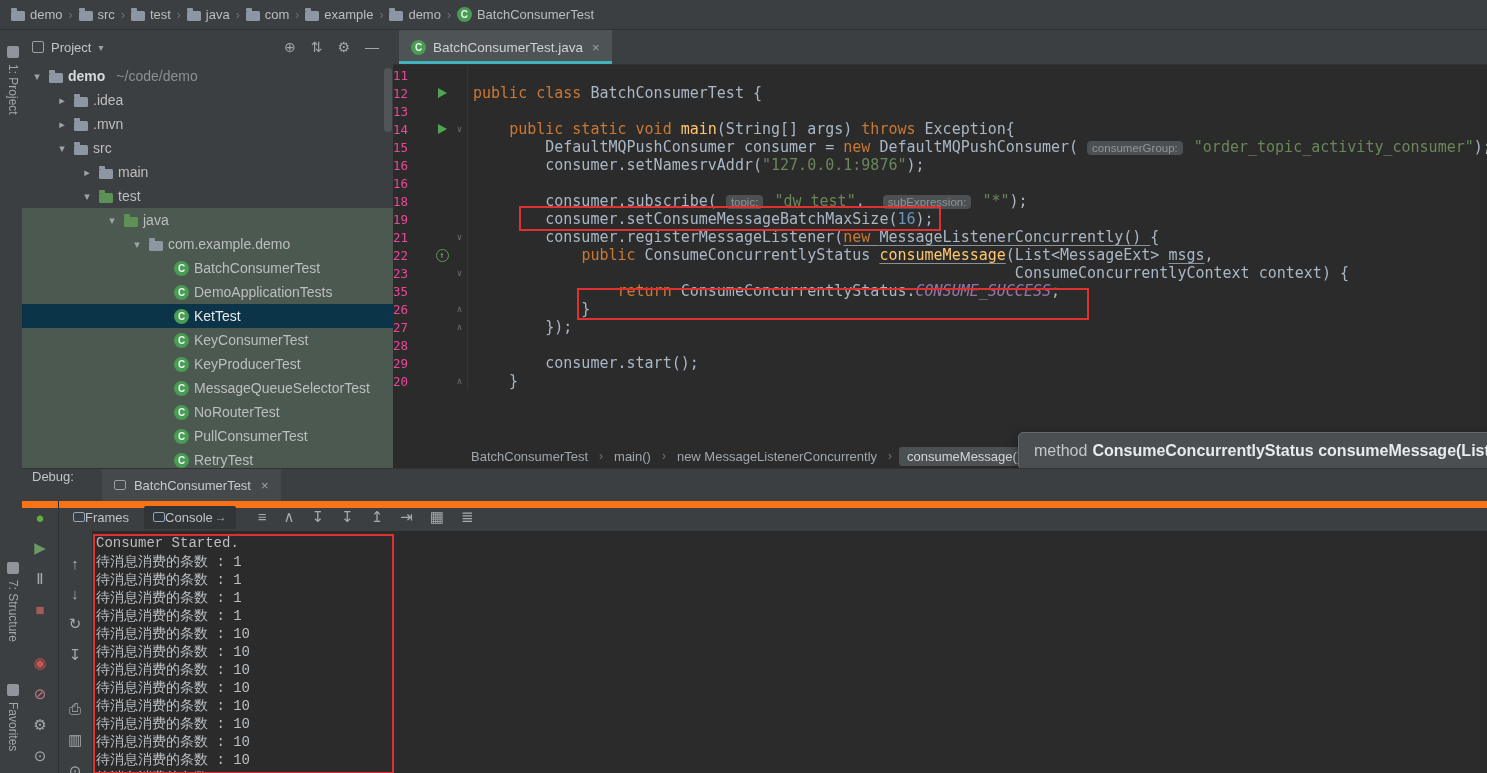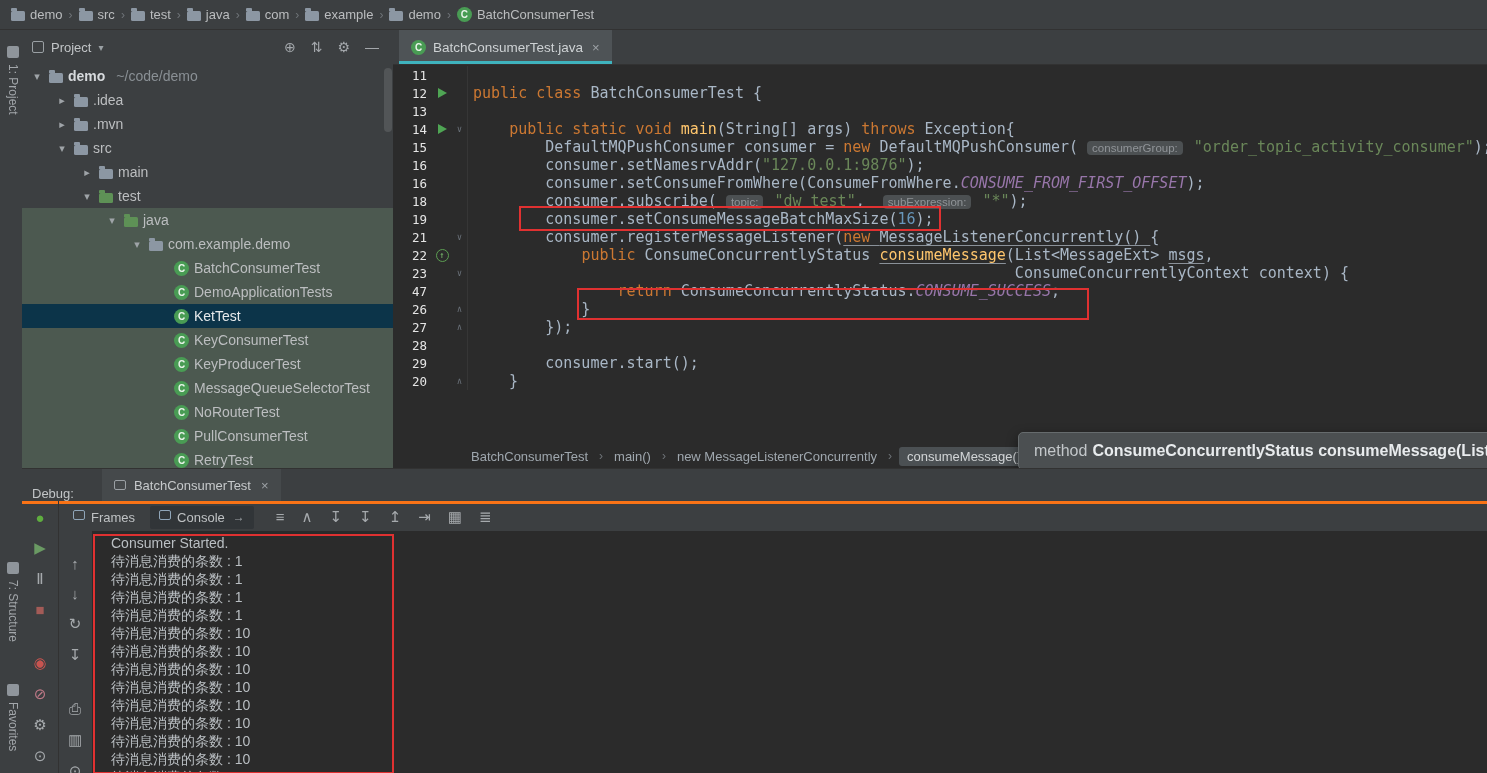--- a/index.html
+++ b/index.html
@@ -52,21 +52,21 @@
   #editor{position:absolute;left:393px;top:30px;right:0;height:438px;background:var(--editor-bg,#2B2B2B);overflow:hidden}
   .tabbar{height:34px;background:var(--panel-bg,#3C3F41);border-bottom:1px solid #323232;display:flex}
   .tab{position:relative;margin-left:6px;display:flex;align-items:center;gap:7px;padding:0 12px;background:#4E5356;
        color:#CED2D4;font-size:13.5px;height:34px}
   .tab::after{content:"";position:absolute;left:0;right:0;bottom:0;height:3px;background:var(--tab-underline,#3FB3BE)}
   .tab-close{color:#9DA2A6;font-size:13px;margin-left:2px}
 
   #code{position:absolute;left:0;top:36px;right:0;height:384px;font-family:"DejaVu Sans Mono",monospace;
         font-size:15px;overflow:hidden}
   .code-row{height:18px;display:flex;align-items:center;white-space:pre}
-  .ln{width:34px;text-align:right;color:#e5e5e5;font-size:12.5px;flex:none;padding-right:5px;
+  .ln{width:34px;text-align:left;color:#ec4899;font-size:12.5px;flex:none;padding-right:5px;
       font-family:"DejaVu Sans Mono",monospace}
   .gico{width:20px;flex:none;display:flex;align-items:center;justify-content:center}
   .fold{width:15px;flex:none;color:#697078;font-size:9px;border-right:1px solid #363636;align-self:stretch;
         display:flex;align-items:center;justify-content:center}
   .txt{padding-left:5px;color:#A9B7C6}
   .tk-kw{color:var(--keyword,#CC7832)}
   .tk-str{color:var(--string,#6A8759)}
   .tk-num{color:var(--number,#6897BB)}
   .tk-fld{color:var(--field,#9876AA);font-style:italic}
   .tk-m{color:var(--method,#FFC66D)}
@@ -85,41 +85,41 @@
   .edcrumb-sep{color:#6E7377;font-size:12px}
 
   #tooltip{position:absolute;left:625px;top:402px;height:38px;background:#4B4F51;border:1px solid #666B6D;
            border-radius:5px;display:flex;align-items:center;padding:0 15px;font-size:16px;color:#C3C7CA;
            box-shadow:0 4px 12px rgba(0,0,0,.45);z-index:30;white-space:nowrap;box-sizing:border-box}
   #tooltip b{color:#E8EBED;font-weight:bold;margin-left:5px}
 
   
   #debug{position:absolute;left:22px;top:468px;right:0;bottom:0;background:var(--panel-bg,#3C3F41);
          border-top:1px solid #323232;overflow:hidden}
-  .dbg-header{height:32px;display:flex;align-items:flex-end;padding-left:10px;font-size:13px;color:#C2C5C7;
-              border-bottom:3px solid #f97316}
+  .dbg-header{height:32px;display:flex;align-items:flex-start;padding-left:10px;font-size:13px;color:#C2C5C7;
+              border-bottom:7px solid #f97316}
   .session-tab{margin-left:28px;height:32px;display:flex;align-items:center;gap:8px;padding:0 12px;
                background:#45494B;color:#C6C9CB}
   .sess-icon{width:12px;height:10px;border:1.5px solid #9AA0A4;border-radius:2px;box-sizing:border-box}
   .dbg-tabsrow{position:absolute;left:38px;top:33px;right:0;height:30px;display:flex;align-items:center;
                gap:6px;padding-left:4px}
-  .chip{display:flex;align-items:flex-start;gap:6px;padding:4px 9px;border-radius:2px;font-size:13px;color:#BFC2C4}
+  .chip{display:flex;align-items:center;gap:0;padding:4px 9px;border-radius:2px;font-size:13px;color:#BFC2C4}
   .chip.selected{background:#313538}
   .chip-icon{width:12px;height:10px;border:1.5px solid #8FA5B8;border-radius:2px;box-sizing:border-box}
   .chip-arrow{color:#9FA4A8;font-size:12px;margin-left:2px}
   .dbg-icons{display:flex;gap:17px;margin-left:16px;color:#A6AAAD;font-size:15px}
   .dbg-vline{position:absolute;left:36px;top:32px;bottom:0;width:1px;background:#323232}
   .dbg-vline2{position:absolute;left:70px;top:62px;bottom:0;width:1px;background:#323232}
   .dbg-colA{position:absolute;left:0;top:40px;width:36px;display:flex;flex-direction:column;align-items:center;
             gap:13px;font-size:15px;color:#A6AAAD}
   .dbg-colB{position:absolute;left:36px;top:86px;width:34px;display:flex;flex-direction:column;align-items:center;
             gap:13px;font-size:15px;color:#A6AAAD}
   .dbg-spacer{height:10px}
   #console{position:absolute;left:70px;top:62px;right:0;bottom:0;background:var(--editor-bg,#2B2B2B);
-           overflow:hidden;padding:4px 0 0 19px;font-family:Liberation Sans, sans-serif;font-size:14px;color:#BABFC3}
+           overflow:hidden;padding:4px 0 0 4px;font-family:Liberation Mono, monospace;font-size:14px;color:#BABFC3}
   .console-line{height:18px;white-space:pre}
 
   
   .redbox{position:absolute;border:2px solid var(--annotation,#E03131);z-index:40;pointer-events:none;box-sizing:border-box}
   #rb1{left:519px;top:206px;width:422px;height:25px}
   #rb2{left:577px;top:288px;width:512px;height:32px}
   #rb3{left:93px;top:534px;width:301px;height:240px}
 </style>
 </head>
 <body>
@@ -318,27 +318,27 @@
         <span class="tab-close">×</span>
       </div>
     </div>
     <div id="code">
         <div class="code-row"><span class="ln">11</span><span class="gico"></span><span class="fold"></span><span class="txt"></span></div>
         <div class="code-row"><span class="ln">12</span><span class="gico"><span class="i-run"></span></span><span class="fold"></span><span class="txt"><span class="tk-kw">public class </span><span class="tk-p">BatchConsumerTest {</span></span></div>
         <div class="code-row"><span class="ln">13</span><span class="gico"></span><span class="fold"></span><span class="txt"></span></div>
         <div class="code-row"><span class="ln">14</span><span class="gico"><span class="i-run"></span></span><span class="fold">∨</span><span class="txt"><span class="tk-p">    </span><span class="tk-kw">public static void </span><span class="tk-m">main</span><span class="tk-p">(String[] args) </span><span class="tk-kw">throws </span><span class="tk-p">Exception{</span></span></div>
         <div class="code-row"><span class="ln">15</span><span class="gico"></span><span class="fold"></span><span class="txt"><span class="tk-p">        DefaultMQPushConsumer consumer = </span><span class="tk-kw">new </span><span class="tk-p">DefaultMQPushConsumer( </span><span class="tk-hint">consumerGroup:</span><span class="tk-p"> </span><span class="tk-str">"order_topic_activity_consumer"</span><span class="tk-p">);</span></span></div>
         <div class="code-row"><span class="ln">16</span><span class="gico"></span><span class="fold"></span><span class="txt"><span class="tk-p">        consumer.setNamesrvAddr(</span><span class="tk-str">"127.0.0.1:9876"</span><span class="tk-p">);</span></span></div>
-        <div class="code-row"><span class="ln">16</span><span class="gico"></span><span class="fold"></span><span class="txt"><span class="tk-p">        consumer.setConsumeFromWhere(ConsumeFromWhere.</span><span class="tk-fld">CONSUME_FROM_FIRST_OFFSET</span><span class="tk-p">);</span></span></div>
+        <div class="code-row"><span class="ln">16</span><span class="gico"></span><span class="fold"></span></div>
         <div class="code-row"><span class="ln">18</span><span class="gico"></span><span class="fold"></span><span class="txt"><span class="tk-p">        consumer.subscribe( </span><span class="tk-hint">topic:</span><span class="tk-p"> </span><span class="tk-str">"dw test"</span><span class="tk-p">,  </span><span class="tk-hint">subExpression:</span><span class="tk-p"> </span><span class="tk-str">"*"</span><span class="tk-p">);</span></span></div>
         <div class="code-row"><span class="ln">19</span><span class="gico"></span><span class="fold"></span><span class="txt"><span class="tk-p">        consumer.setConsumeMessageBatchMaxSize(</span><span class="tk-num">16</span><span class="tk-p">);</span></span></div>
         <div class="code-row"><span class="ln">21</span><span class="gico"></span><span class="fold">∨</span><span class="txt"><span class="tk-p">        consumer.registerMessageListener(</span><span class="tk-kw tk-und">new </span><span class="tk-p tk-und">MessageListenerConcurrently() </span><span class="tk-p">{</span></span></div>
         <div class="code-row"><span class="ln">22</span><span class="gico"><span class="i-ovr">↑</span></span><span class="fold"></span><span class="txt"><span class="tk-p">            </span><span class="tk-kw">public </span><span class="tk-p">ConsumeConcurrentlyStatus </span><span class="tk-m tk-und">consumeMessage</span><span class="tk-p">(List&lt;MessageExt&gt; </span><span class="tk-p tk-und">msgs</span><span class="tk-p">,</span></span></div>
         <div class="code-row"><span class="ln">23</span><span class="gico"></span><span class="fold">∨</span><span class="txt"><span class="tk-p">                                                            ConsumeConcurrentlyContext context) {</span></span></div>
-        <div class="code-row"><span class="ln">47</span><span class="gico"></span><span class="fold"></span><span class="txt"><span class="tk-p">                </span><span class="tk-kw">return</span><span class="tk-p"> ConsumeConcurrentlyStatus.</span><span class="tk-fld">CONSUME_SUCCESS</span><span class="tk-p">;</span></span></div>
+        <div class="code-row"><span class="ln">35</span><span class="gico"></span><span class="fold"></span><span class="txt"><span class="tk-p">                </span><span class="tk-kw">return</span><span class="tk-p"> ConsumeConcurrentlyStatus.</span><span class="tk-fld">CONSUME_SUCCESS</span><span class="tk-p">;</span></span></div>
         <div class="code-row"><span class="ln">26</span><span class="gico"></span><span class="fold">∧</span><span class="txt"><span class="tk-p">            }</span></span></div>
         <div class="code-row"><span class="ln">27</span><span class="gico"></span><span class="fold">∧</span><span class="txt"><span class="tk-p">        });</span></span></div>
         <div class="code-row"><span class="ln">28</span><span class="gico"></span><span class="fold"></span><span class="txt"></span></div>
         <div class="code-row"><span class="ln">29</span><span class="gico"></span><span class="fold"></span><span class="txt"><span class="tk-p">        consumer.start();</span></span></div>
         <div class="code-row"><span class="ln">20</span><span class="gico"></span><span class="fold">∧</span><span class="txt"><span class="tk-p">    }</span></span></div>
       </div>
     <div id="edcrumbs">
         <span class="edcrumb">BatchConsumerTest</span>
         <span class="edcrumb-sep">›</span>
         <span class="edcrumb">main()</span>

